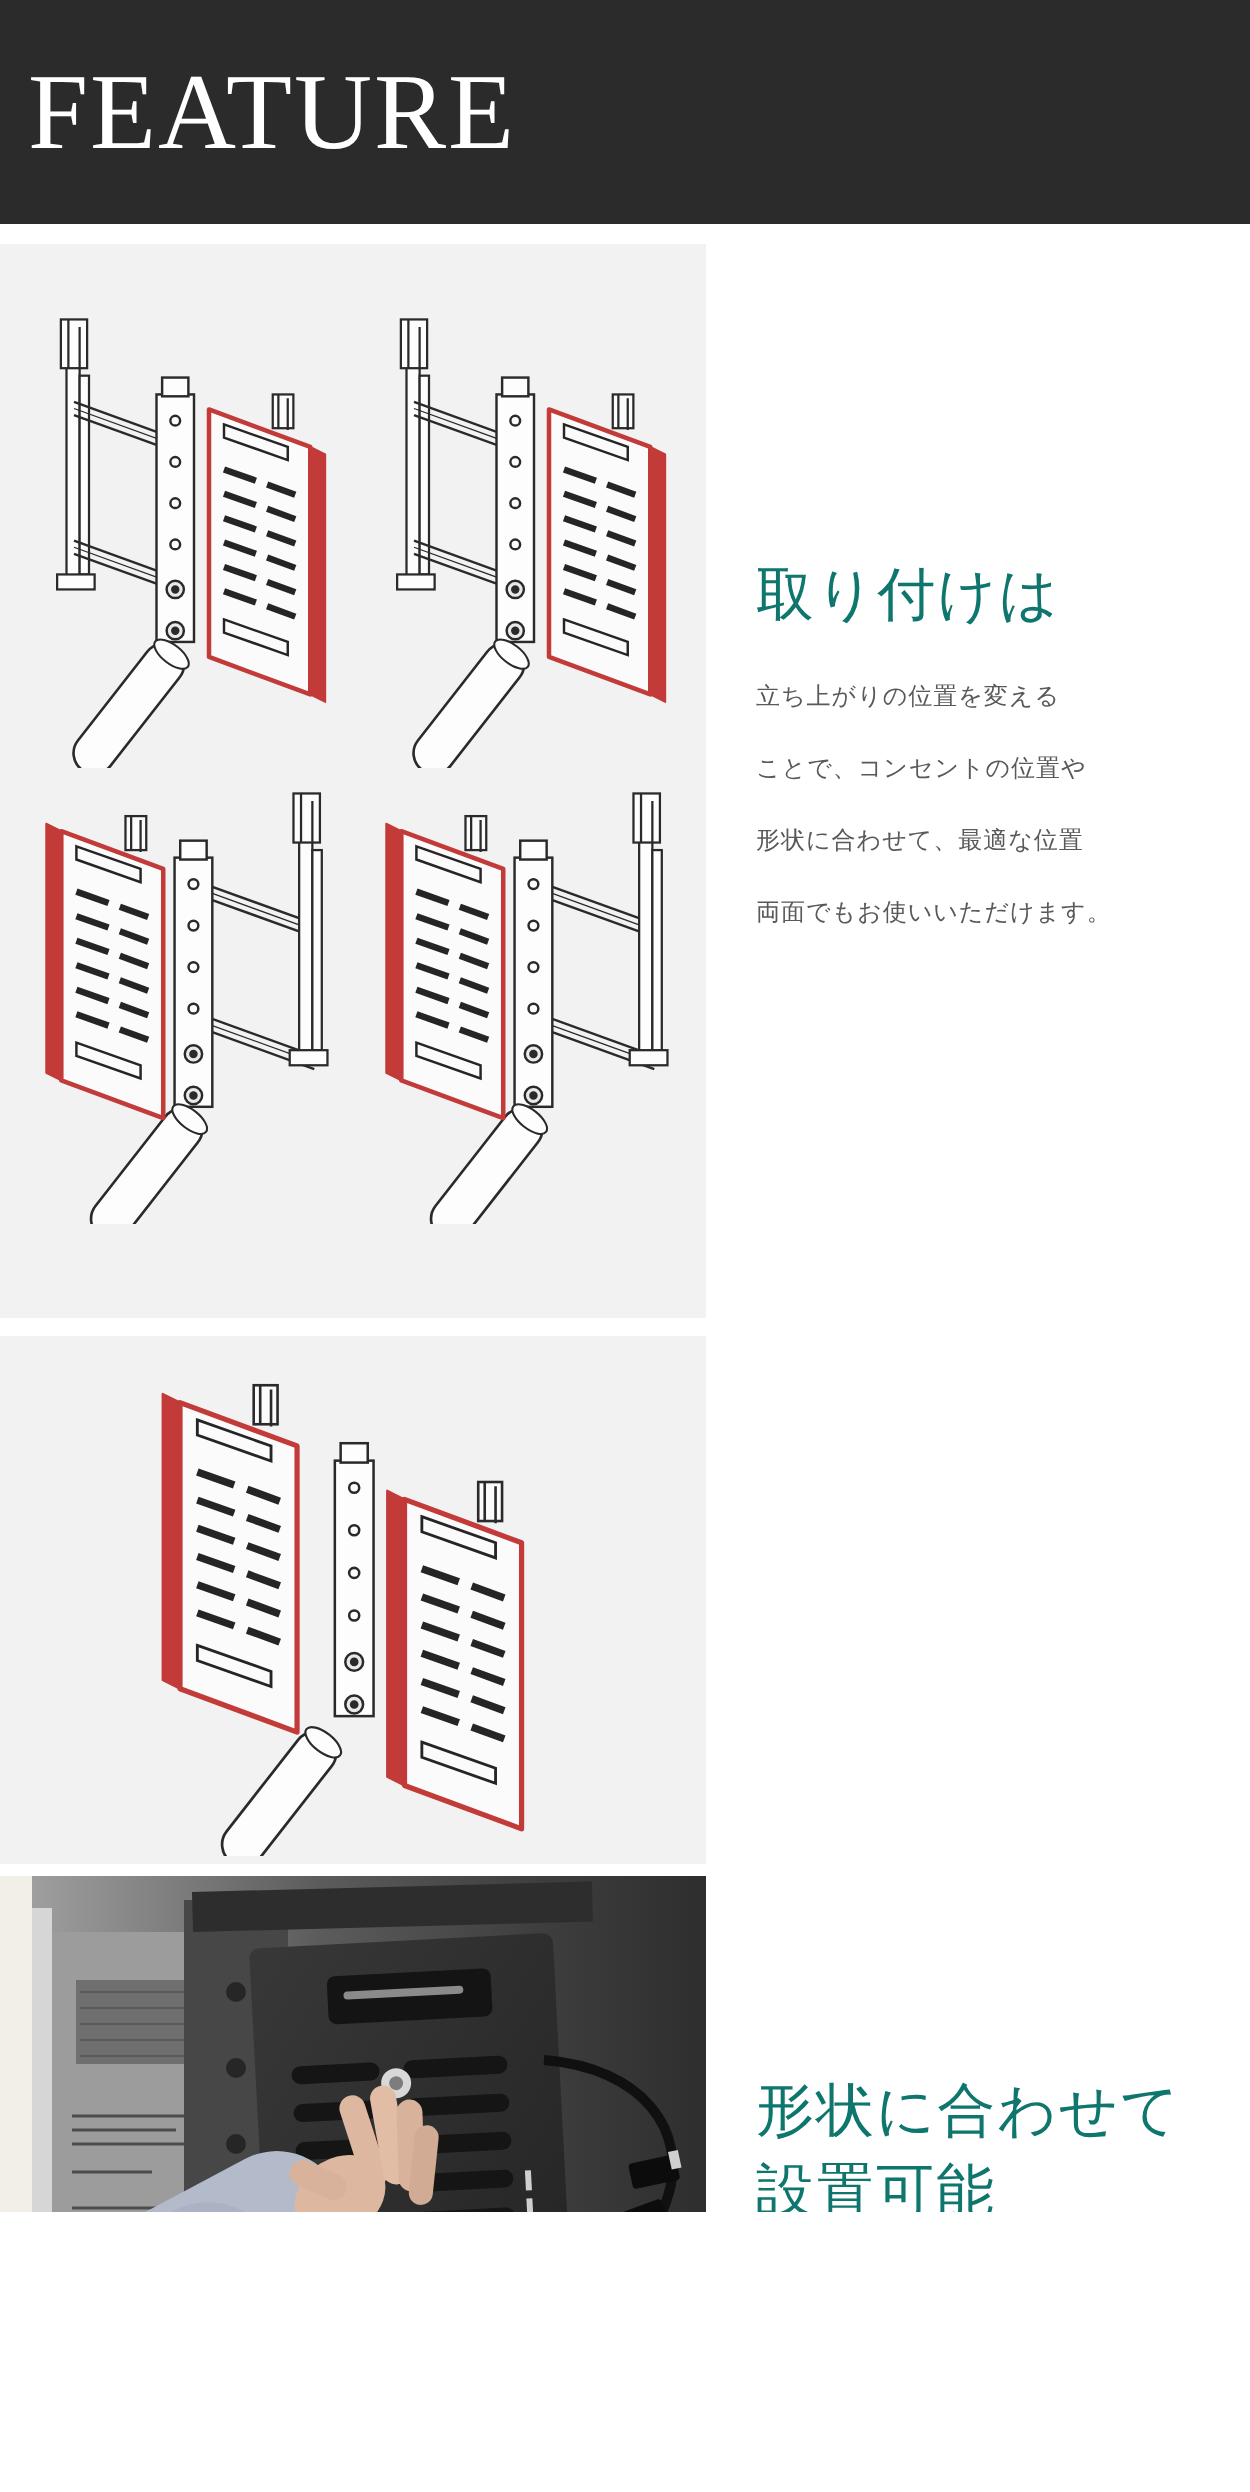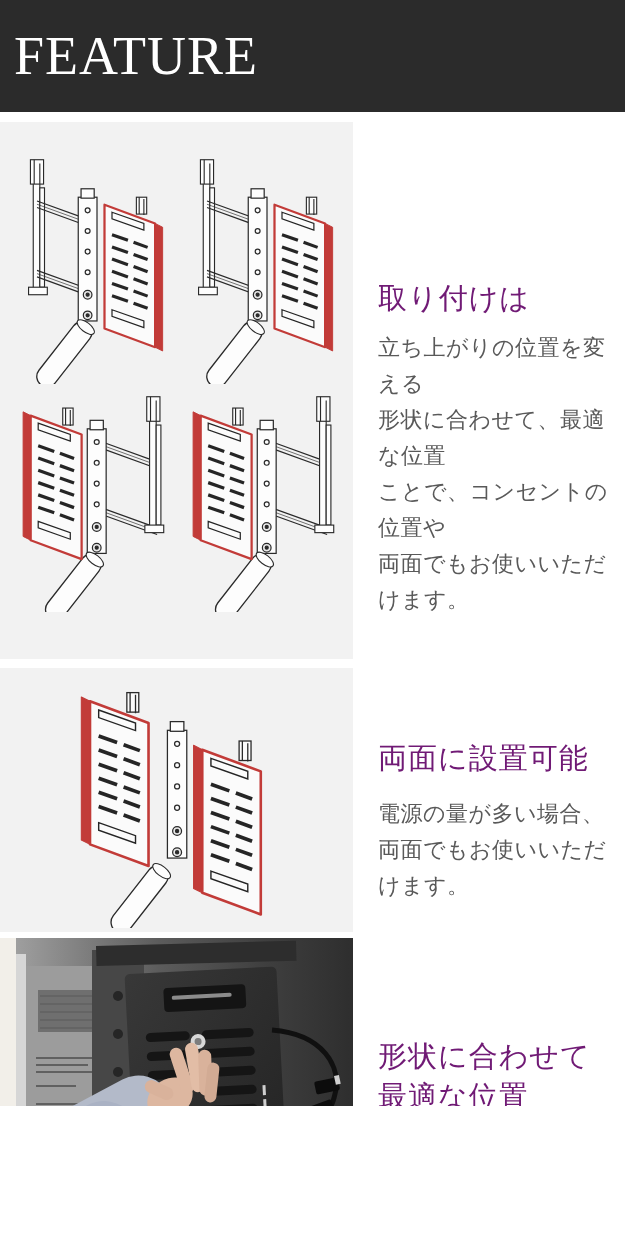--- a/index.html
+++ b/index.html
@@ -14,24 +14,24 @@
   .card{position:absolute;left:0;width:353px;background:#f2f2f2;}
   .card1{top:122px;height:537px;}
   .card2{top:668px;height:264px;}
   .photo{position:absolute;left:0;top:938px;width:353px;height:274px;}
   .ill{position:absolute;}
   .ill svg{display:block;}
   
   .txt{position:absolute;left:378px;width:235px;}
   .txt1{top:278px;} .txt2{top:738px;} .txt3{top:1036px;}
   .h-line{display:block;font-family:"Liberation Serif","DejaVu Serif",serif;
-          font-size:29px;line-height:40px;color:#701a75;letter-spacing:1px;font-weight:500;}
+          font-size:29px;line-height:40px;color:#0f766e;letter-spacing:1px;font-weight:500;}
   .b-wrap{margin-top:12px;}
   .txt2 .b-wrap{margin-top:18px;}
-  .b-line{display:block;font-size:22px;line-height:36px;color:#595959;letter-spacing:.5px;}
+  .b-line{display:block;font-size:12px;line-height:36px;color:#595959;letter-spacing:.5px;}
 </style>
 </head>
 <body>
 
 <div class="page">
 
   <div class="hdr">
     <div class="t">FEATURE</div>
   </div>
 
@@ -141,44 +141,37 @@
       <svg width="168" height="238" viewBox="0 0 178 252">
           <use href="#mountB"></use>
         </svg>
     </div>
   </div>
 
   <div class="txt txt1">
     <span class="h-line">取り付けは</span>
     <div class="b-wrap">
       <span class="b-line">立ち上がりの位置を変える</span>
+      <span class="b-line">ことで、コンセントの位置や</span>
       <span class="b-line">形状に合わせて、最適な位置</span>
-      <span class="b-line">ことで、コンセントの位置や</span>
       <span class="b-line">両面でもお使いいただけます。</span>
     </div>
   </div>
 
   <div class="card card2">
     <div class="ill" style="left:30px;top:4px">
       <svg width="300" height="256" viewBox="0 0 310 264">
         <use href="#panelL" transform="translate(178,80) scale(1.12)"></use>
         <use href="#bar" transform="translate(142,60)"></use>
         <use href="#pole" transform="translate(120,226)"></use>
         <use href="#panelL" transform="translate(62,30) scale(1.12)"></use>
       </svg>
     </div>
   </div>
 
-  <div class="txt txt2">
-    <span class="h-line">両面に設置可能</span>
-    <div class="b-wrap">
-      <span class="b-line">電源の量が多い場合、</span>
-      <span class="b-line">両面でもお使いいただけます。</span>
-    </div>
-  </div>
 
   <div class="photo">
     <svg width="353" height="274" viewBox="0 0 353 274">
       <defs>
         <linearGradient id="bgG" x1="0" y1="0" x2="1" y2="0">
           <stop offset="0" stop-color="#a6a6a6"></stop>
             <stop offset=".45" stop-color="#5c5c5c"></stop>
           <stop offset=".75" stop-color="#3f3f3f"></stop>
             <stop offset="1" stop-color="#2e2e2e"></stop>
         </linearGradient>
@@ -279,16 +272,16 @@
         <rect x="184" y="106" width="13" height="50" rx="6.5" fill="#e2bda6" transform="rotate(-10 184 106)"></rect>
         <rect x="198" y="112" width="13" height="46" rx="6.5" fill="#d9b29b" transform="rotate(-2 198 112)"></rect>
         <rect x="208" y="124" width="12" height="40" rx="6" fill="#d2ab94" transform="rotate(6 208 124)"></rect>
         <rect x="148" y="140" width="30" height="13" rx="6.5" fill="#d9b29b" transform="rotate(24 148 140)"></rect>
       </g>
     </svg>
   </div>
 
   <div class="txt txt3">
     <span class="h-line">形状に合わせて</span>
-    <span class="h-line">最適な位置</span>
+    <span class="h-line">設置可能</span>
   </div>
 
 </div>
 
 </body></html>

